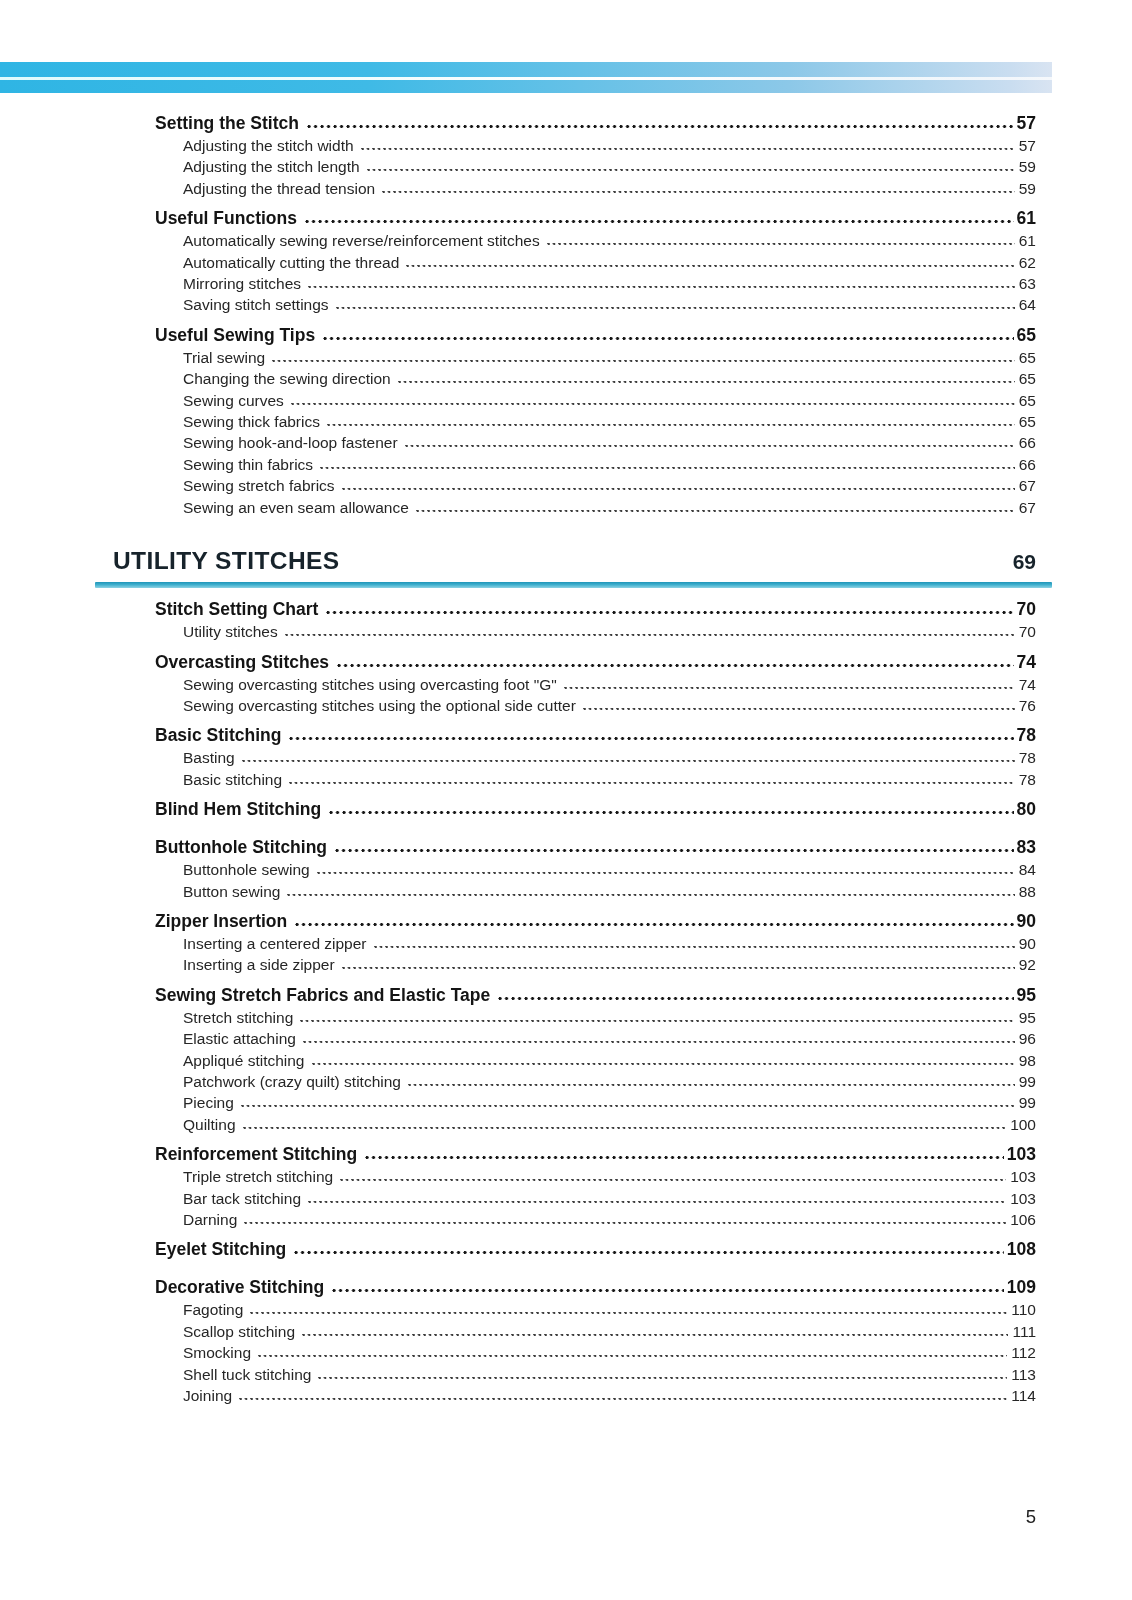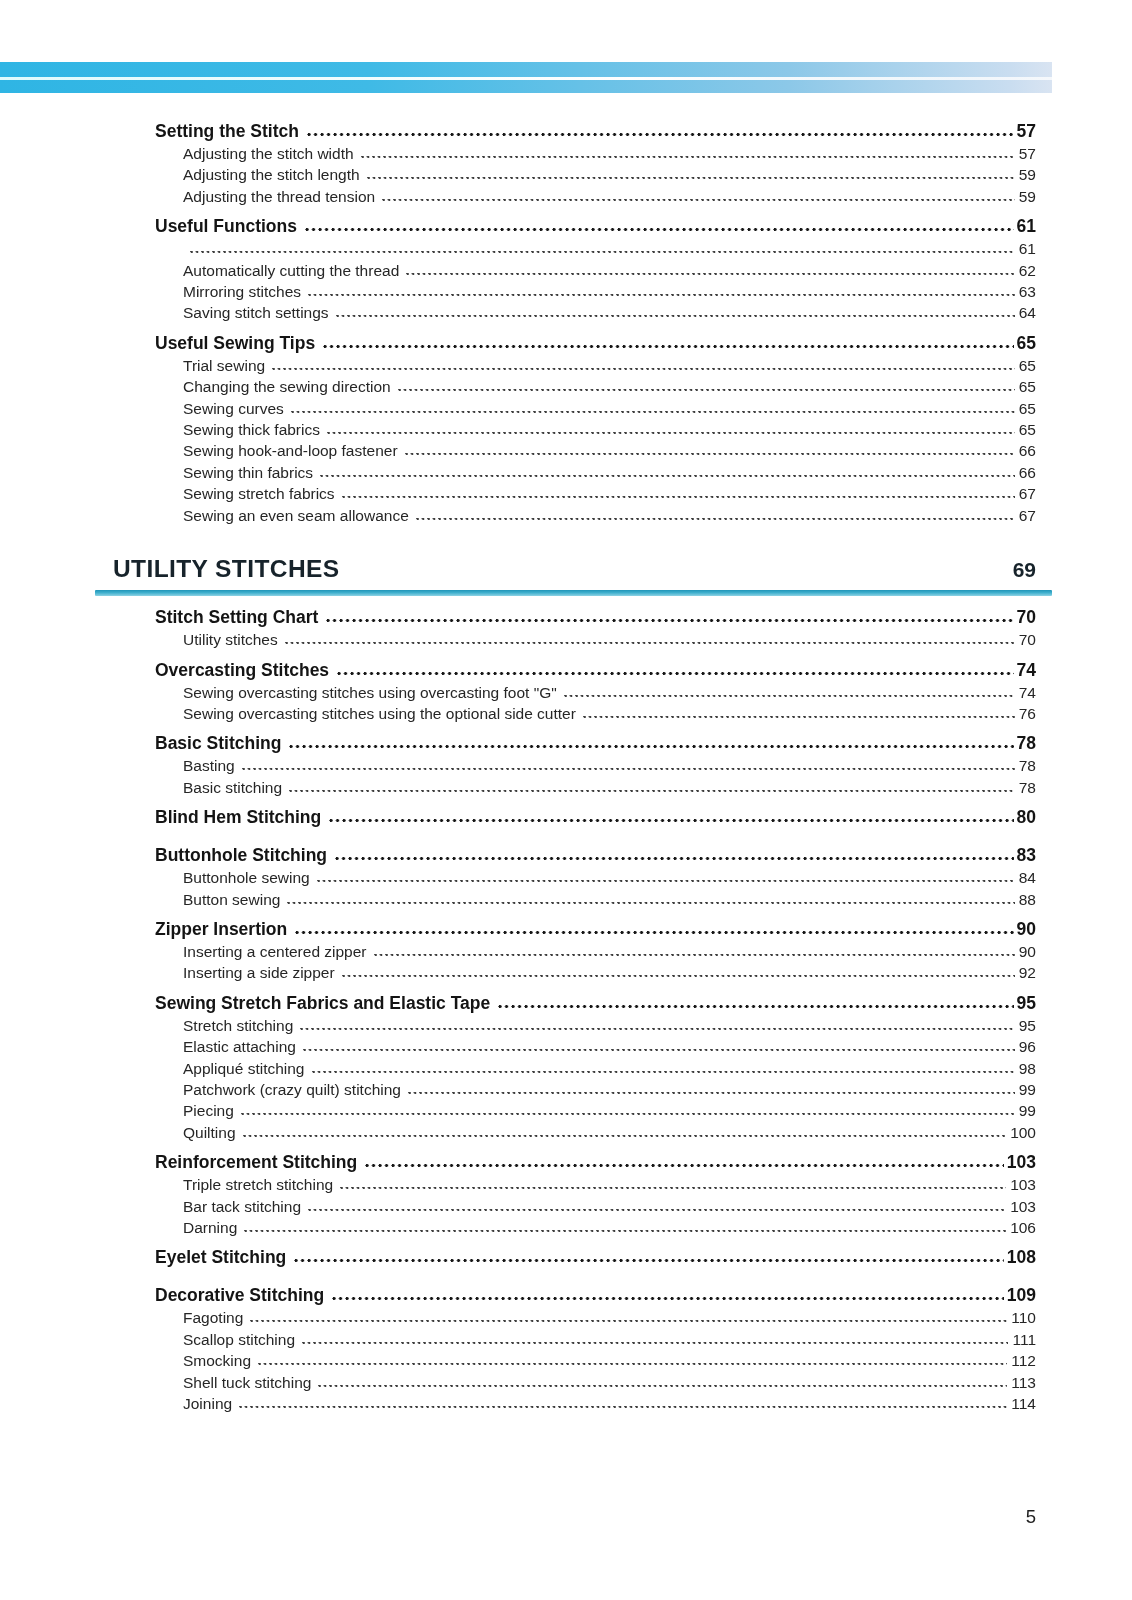--- a/index.html
+++ b/index.html
@@ -22,21 +22,21 @@
   .top-bar .shine {
     position: absolute;
     top: 15px; left: 0;
     width: 100%; height: 3px;
     background: linear-gradient(to right, #dffbfd 0%, #ffffff 60%, rgba(255,255,255,0.75) 100%);
   }
 
   
   .toc-wrap {
     position: absolute;
-    top: 112px;
+    top: 104px;
     left: 113px;
     width: 923px;
   }
 
   .row {
     display: flex;
     align-items: baseline;
   }
 
   .row.bold {
@@ -132,20 +132,21 @@
       <span class="label">Adjusting the thread tension</span>
       <span class="leader"></span>
       <span class="pg">59</span>
     </div>
     <div class="row bold">
       <span class="label">Useful Functions</span>
       <span class="leader"></span>
       <span class="pg">61</span>
     </div>
     <div class="row sub">
+      <span class="label">Automatically sewing reverse/reinforcement stitches</span>
       <span class="leader"></span>
       <span class="pg">61</span>
     </div>
     <div class="row sub">
       <span class="label">Automatically cutting the thread</span>
       <span class="leader"></span>
       <span class="pg">62</span>
     </div>
     <div class="row sub">
       <span class="label">Mirroring stitches</span>

